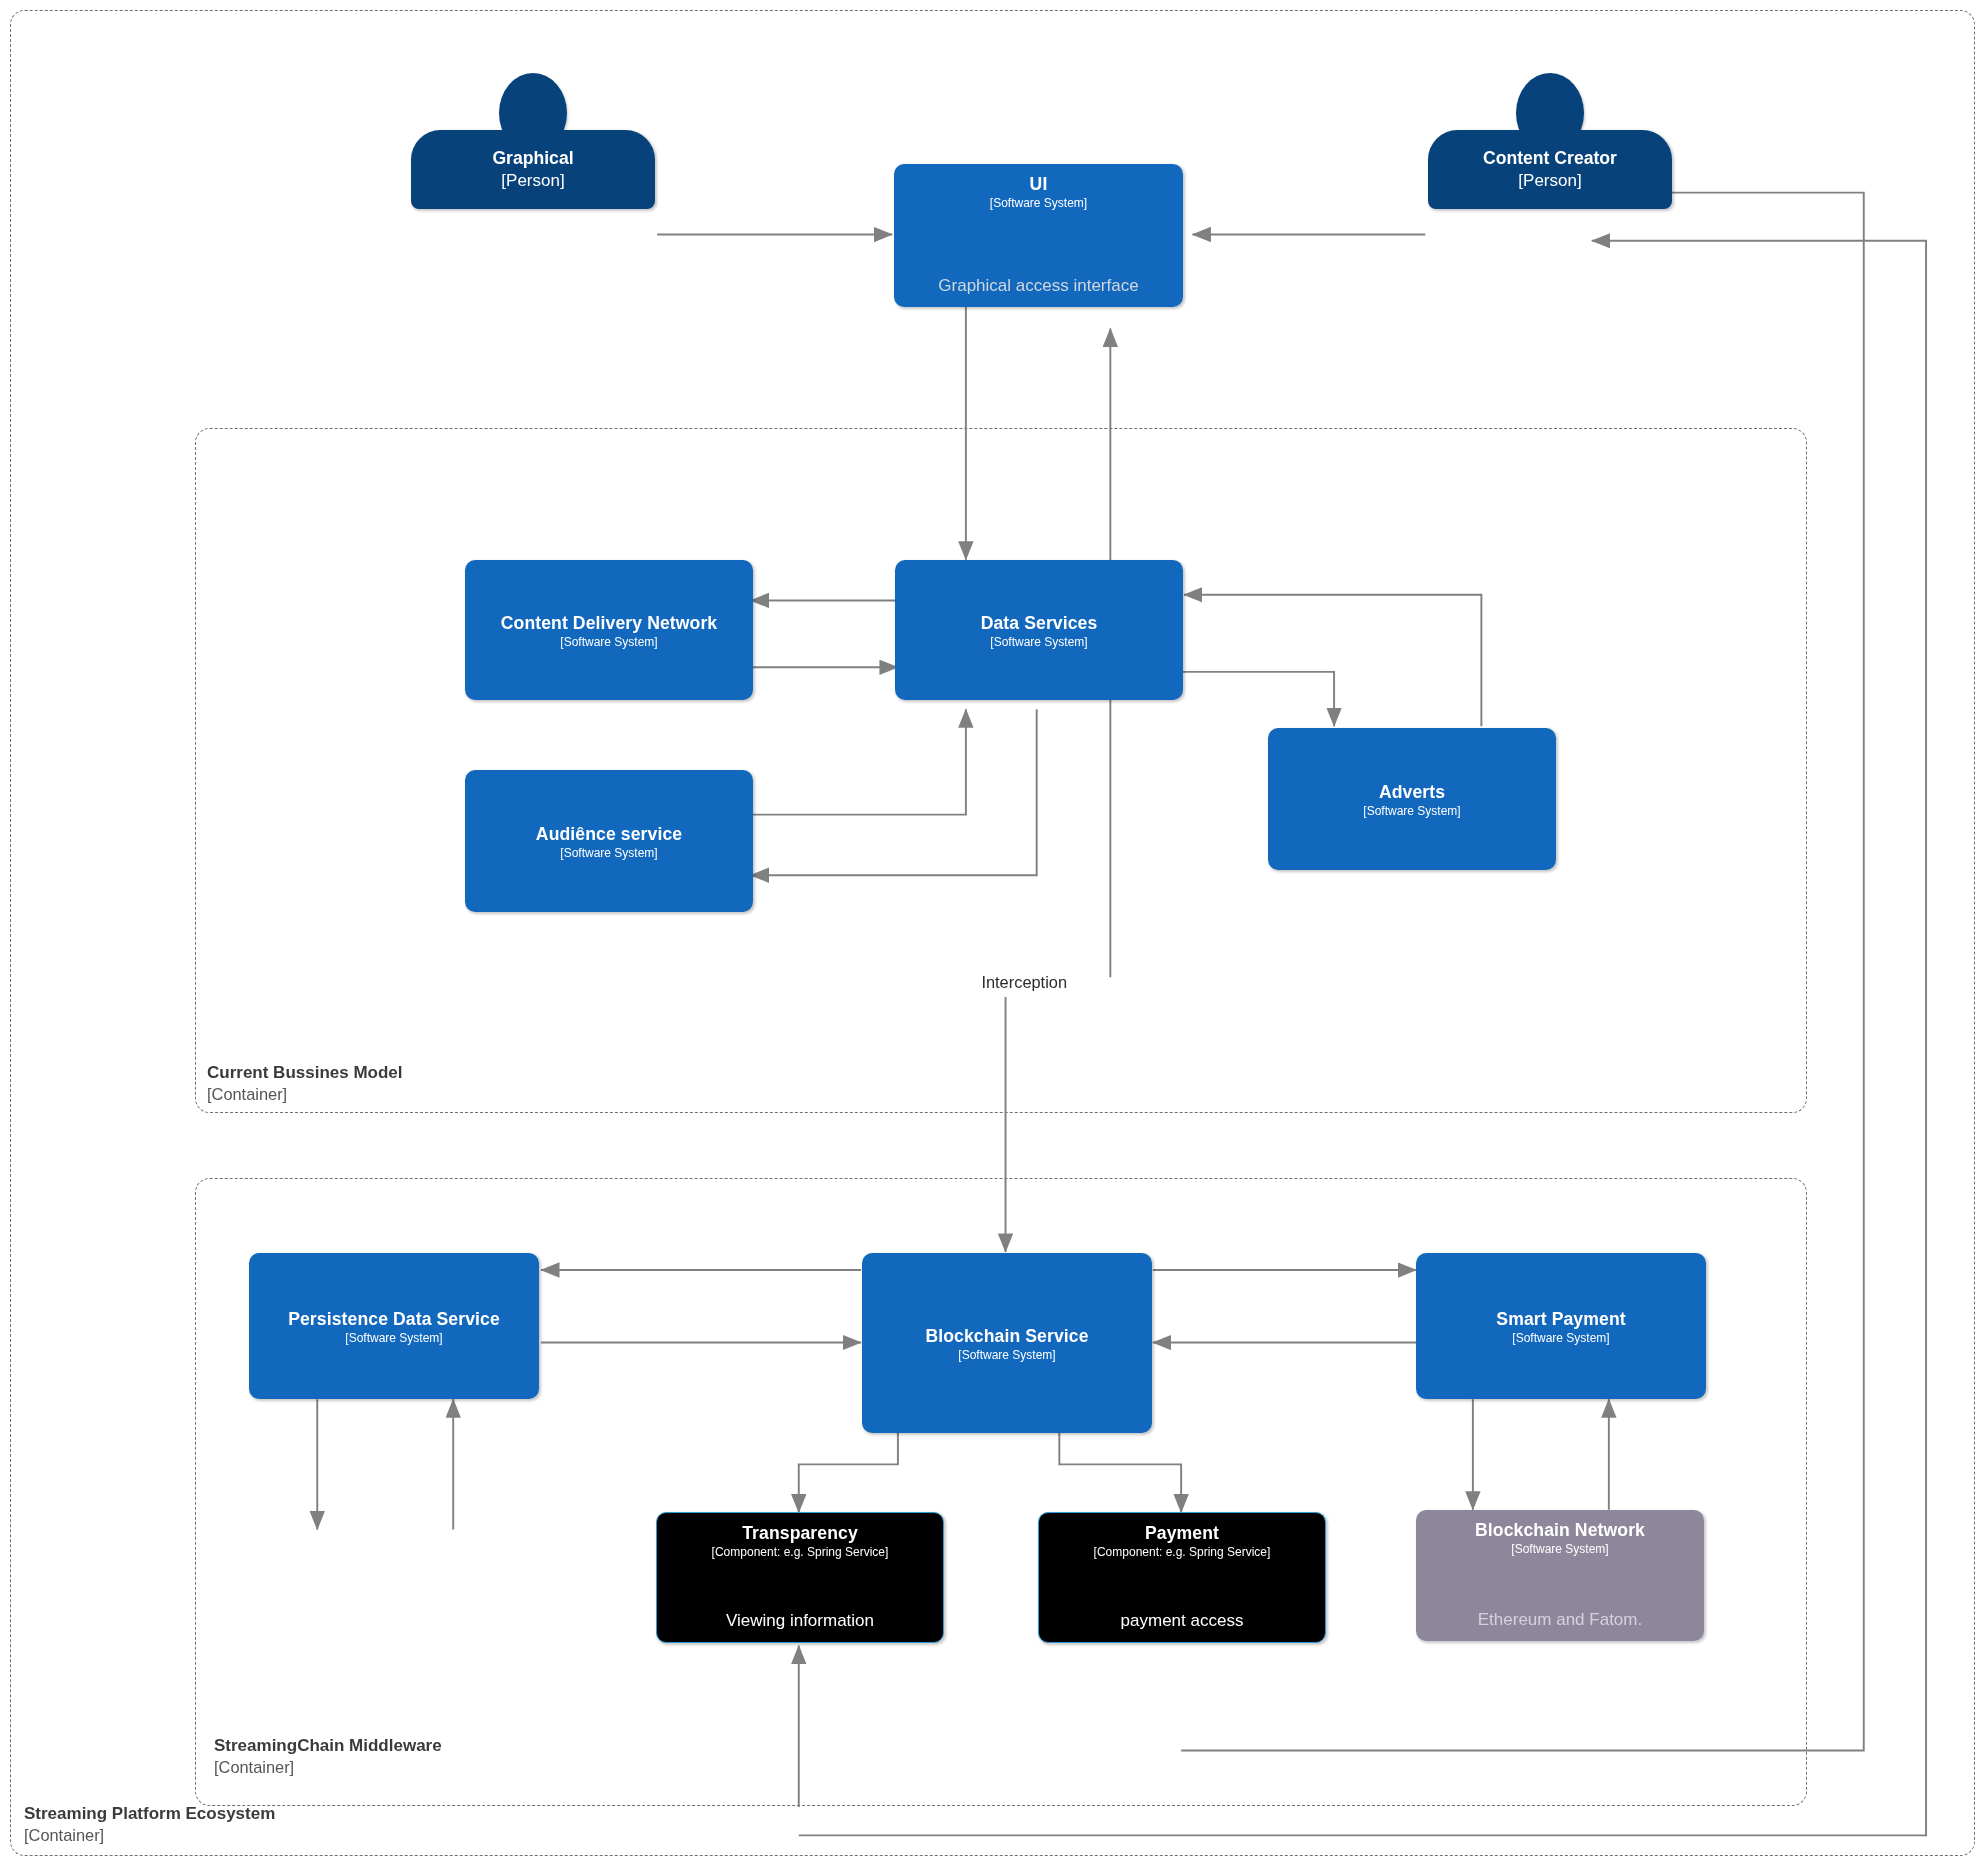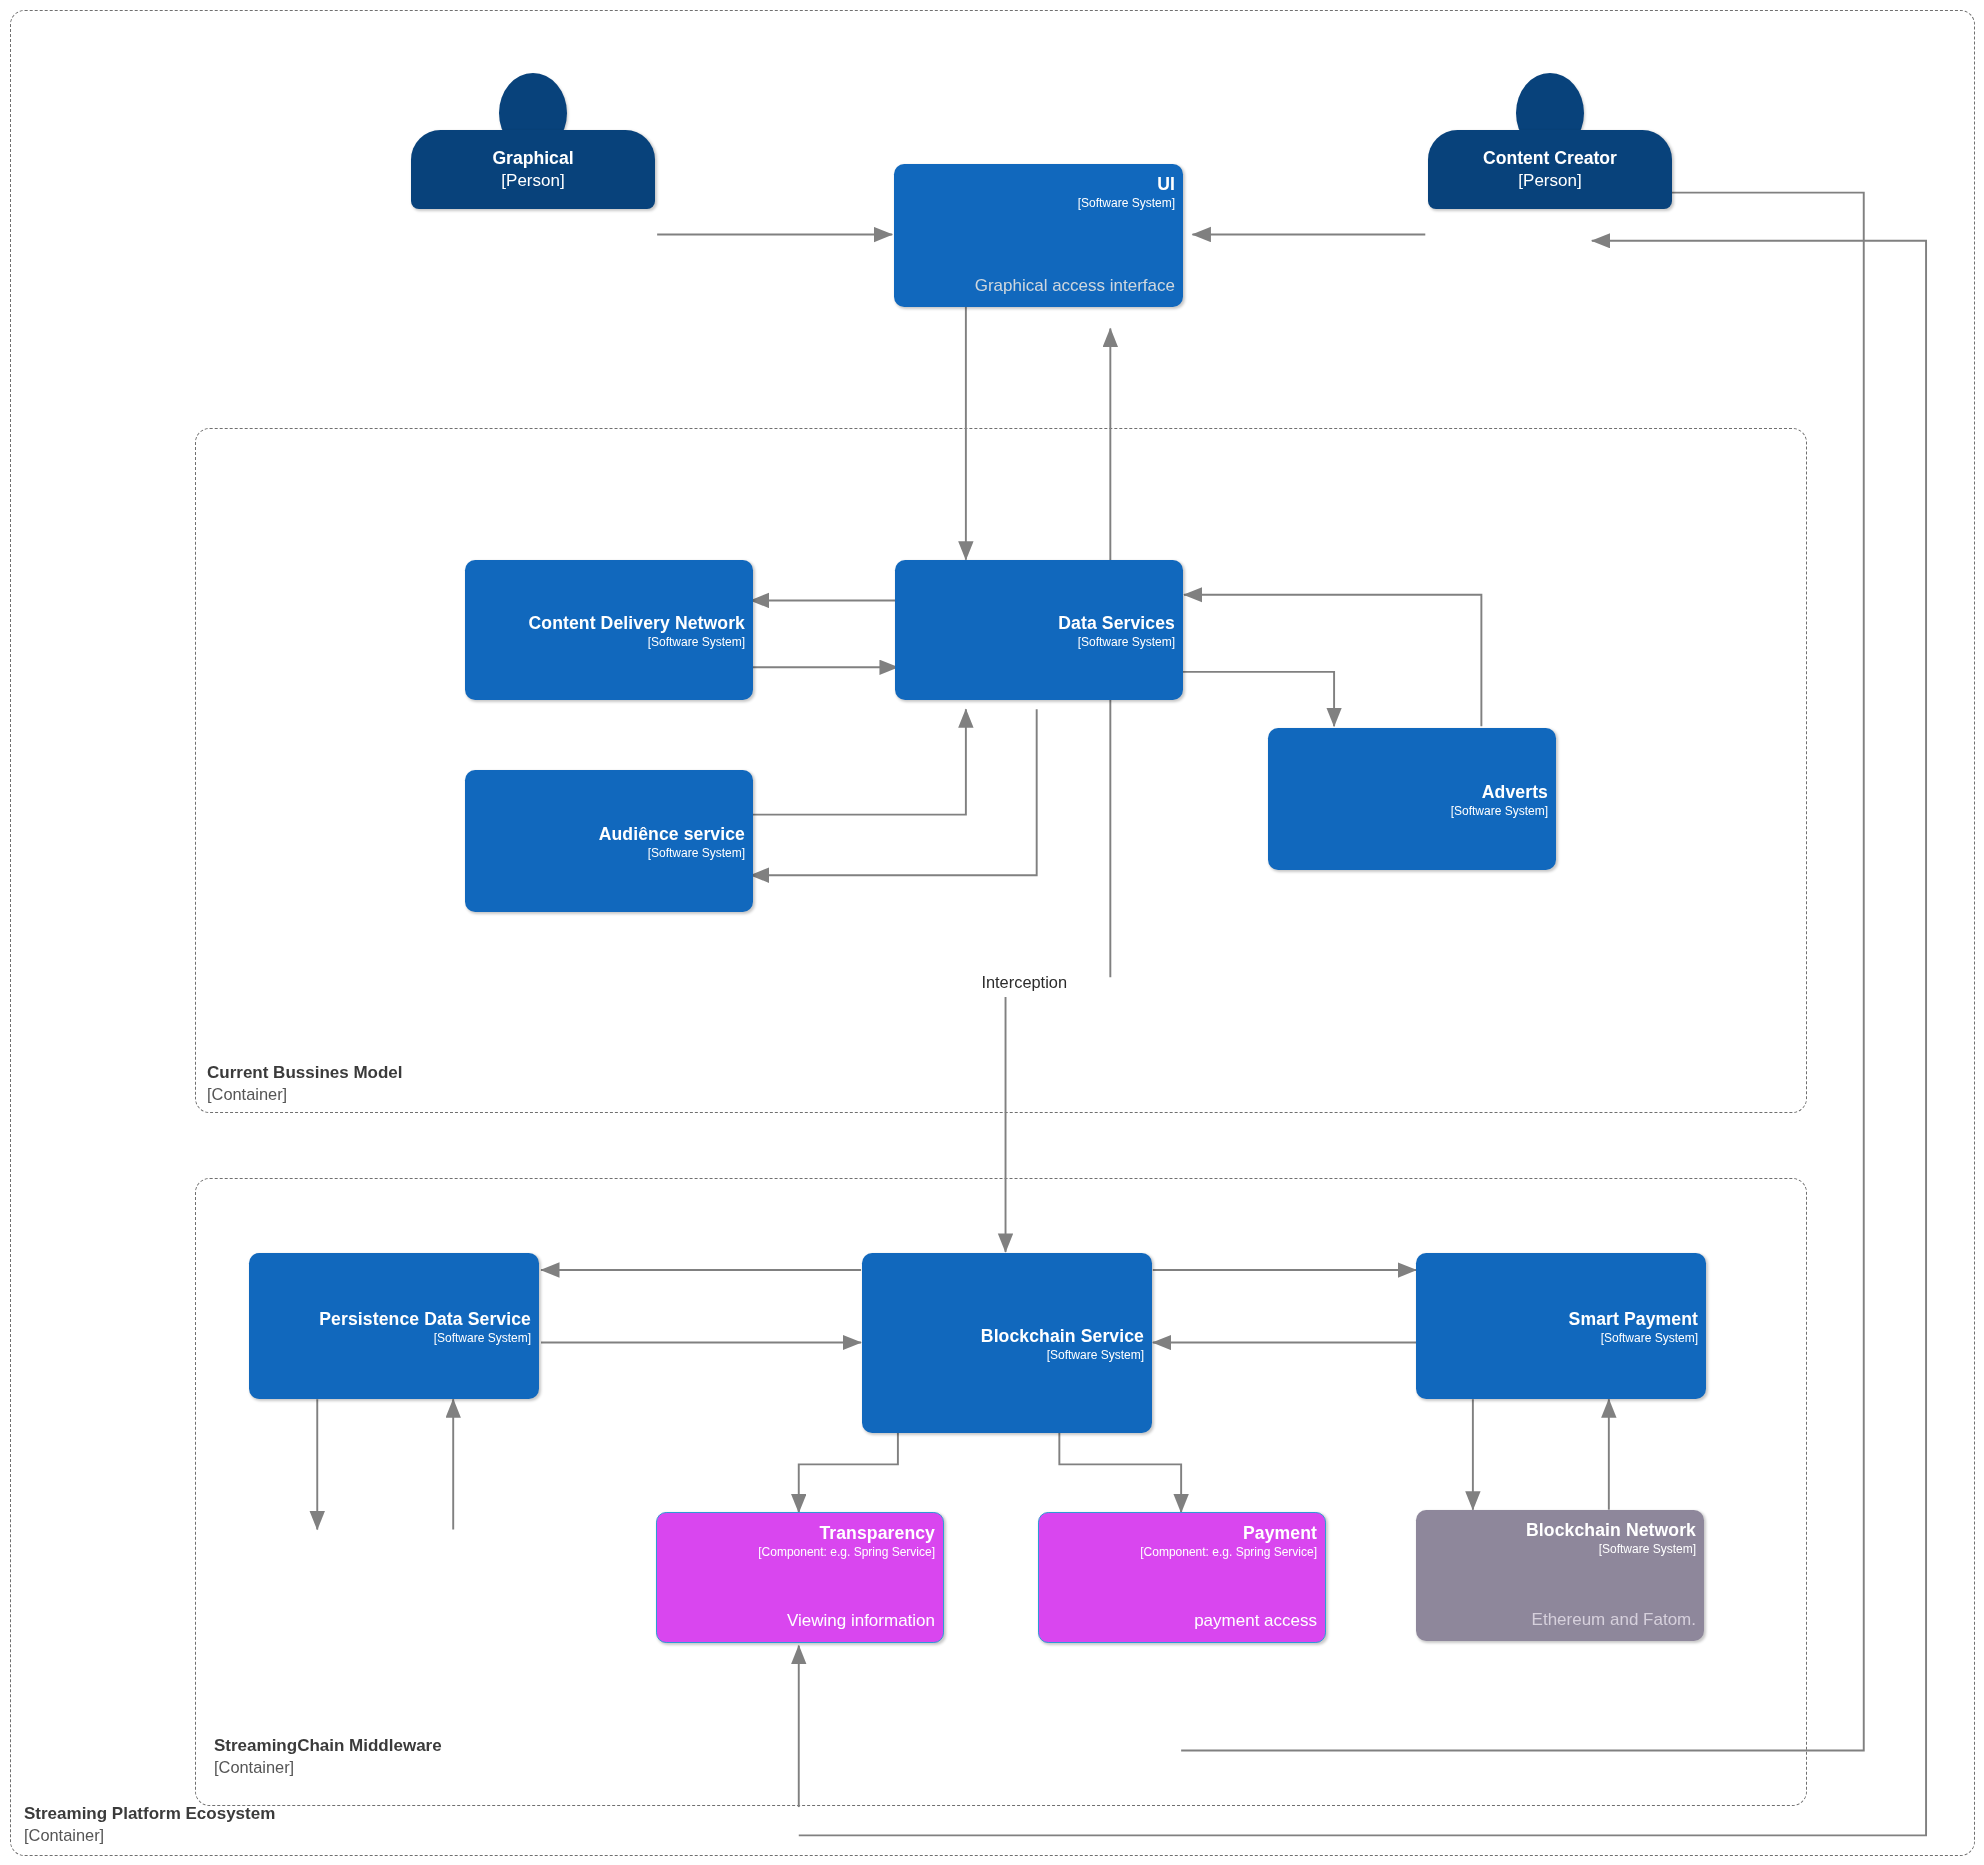--- a/index.html
+++ b/index.html
@@ -8,29 +8,29 @@
   svg.edges{position:absolute;left:0;top:0;width:1985px;height:1866px;pointer-events:none;}
 
   
   .boundary{position:absolute;border:1.7px dashed #707070;border-radius:14.7px;box-sizing:border-box;background:transparent;}
   .boundary-label{position:absolute;color:#444444;line-height:1.32;}
   .boundary-label .bl-title{font-weight:bold;font-size:17px;color:#3b3b3b;}
   .boundary-label .bl-sub{font-size:16.4px;color:#555555;}
 
   
   .node{position:absolute;box-sizing:border-box;border-radius:10.2px;
-        display:flex;flex-direction:column;align-items:flex-end;justify-content:flex-start;
+        display:flex;flex-direction:column;align-items:center;justify-content:flex-start;
         text-align:center;color:#ffffff;padding:10.2px 8px 8px 8px;
         box-shadow:1.1px 1.7px 2.8px rgba(0,0,0,0.22);}
   .node .n-title{font-weight:bold;font-size:17.6px;line-height:1.22;letter-spacing:0.1px;}
   .node .n-tech{font-size:12px;line-height:1.22;font-weight:normal;}
   .node .n-desc{font-size:17px;line-height:1.22;font-weight:normal;color:#cfd7de;margin-top:auto;padding-bottom:2.3px;}
 
   .sys{background:#1168bd;}
-  .component{background:#d946ef;border:1.1px solid #2d9ad6;}
+  .component{background:#000000;border:1.1px solid #2d9ad6;}
   .component .n-desc{color:#ffffff;}
   .external{background:#8e879b;}
   .external .n-desc{color:#d6d0dc;}
 
   
   .person{position:absolute;}
   .person .p-head{position:absolute;left:50%;transform:translateX(-50%);top:0;
         width:68px;height:80px;border-radius:50%;background:#08427b;
         box-shadow:1.1px 1.7px 2.8px rgba(0,0,0,0.22);}
   .person .p-body{position:absolute;left:0;top:57px;width:100%;height:79px;

